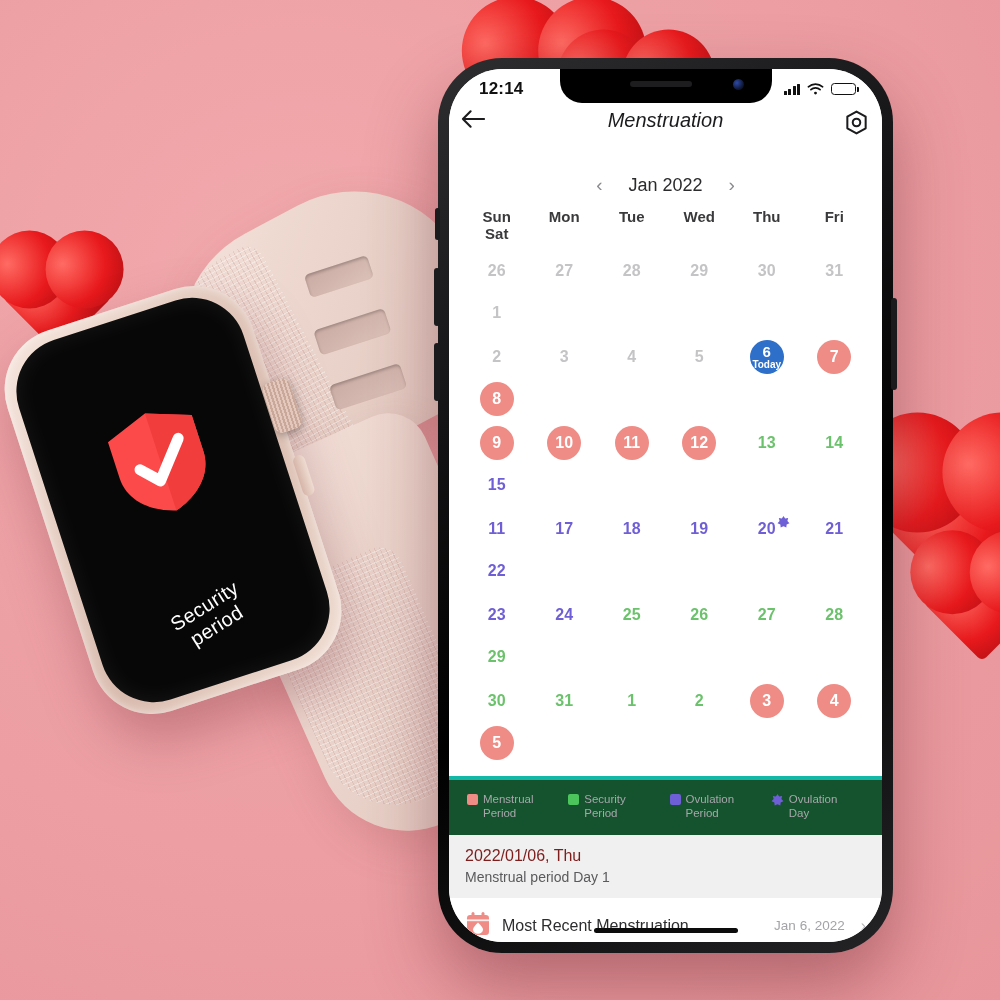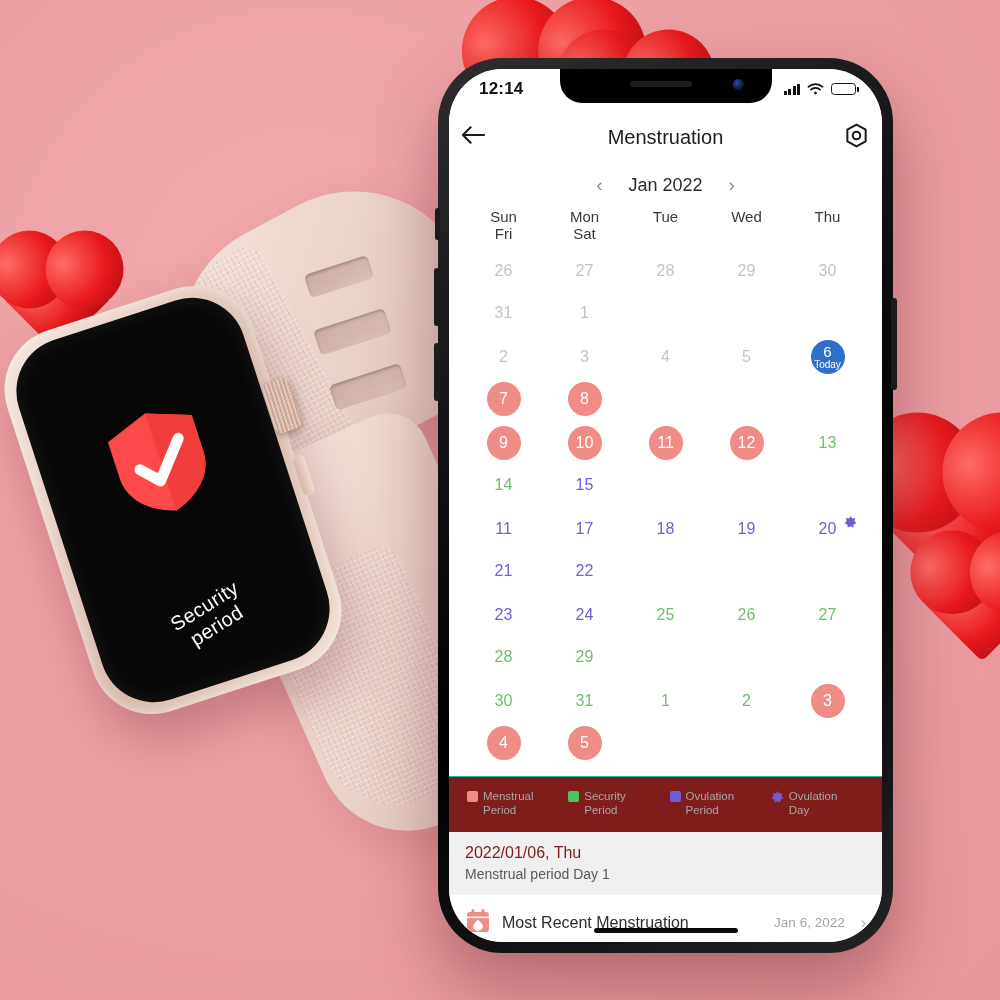--- a/index.html
+++ b/index.html
@@ -190,41 +190,42 @@
   .batt::after {
     content:""; position:absolute; right:-3.5px; top:3px;
     width:2px; height:5px; background:#111; border-radius:0 1px 1px 0;
   }
   .batt-fill { height: 100%; background: #111; border-radius: 1.5px; }
 
   
   #app-header {
     background: #fff;
     height: 56px;
-    display: flex; align-items: center;
+    display: flex; 
     padding: 0 12px;
     position: relative;
+    font-style: italic;
   }
   #header-title {
     position: absolute; left: 0; right: 0; text-align: center;
     font-size: 20px; color: #1c1c1e;
   }
   .hdr-icon { position: relative; z-index: 2; cursor: pointer; }
   #settings-icon { margin-left: auto; }
 
   
   #calendar { background: #fff; padding: 0 14px 12px; }
   #month-nav {
     display: flex; align-items: center; justify-content: center;
     gap: 20px; padding: 7px 0 10px;
   }
   #month-label { font-size: 18px; color: #2b2b2d; }
   .nav-arrow { color: #8a8a8e; font-size: 19px; padding: 2px 6px; cursor: pointer; }
 
-  .dow-row, .week-row { display: grid; grid-template-columns: repeat(5, 1fr); }
+  .dow-row, .week-row { display: grid; grid-template-columns: repeat(6, 1fr); font-weight: bold; }
   .dow-row { padding-bottom: 6px; }
   .dow {
     text-align: center; font-size: 15px; color: #3a3a3c;
   }
   .week-row { margin-top: 2px; }
   .daycell {
     height: 42px;
     display: flex; align-items: center; justify-content: center;
     position: relative;
   }
@@ -244,24 +245,24 @@
   .f-today small { font-size: 10px; margin-top: 1px; display:block; }
   .star-mark {
     position: absolute;
     top: 6px; right: 12px;
     width: 12px; height: 12px;
     color: #6f5fd6;
   }
 
   
   #legend {
-    background: #7f1d1d;
+    background: #14532d;
     display: flex;
     padding: 12px 18px 14px;
-    border-top: 1px solid #14b8a6;
+    border-top: 4px solid #14b8a6;
     gap: 8px;
   }
   .legend-item { display: flex; align-items: flex-start; gap: 5px; flex: 1; }
   .legend-swatch { width: 11px; height: 11px; border-radius: 2px; margin-top: 2px; flex: none; }
   .legend-text { font-size: 11.5px; color: #a7a7ab; line-height: 1.25; }
 
   
   #date-info {
     background: #f0f0f0;
     padding: 12px 16px 13px;

